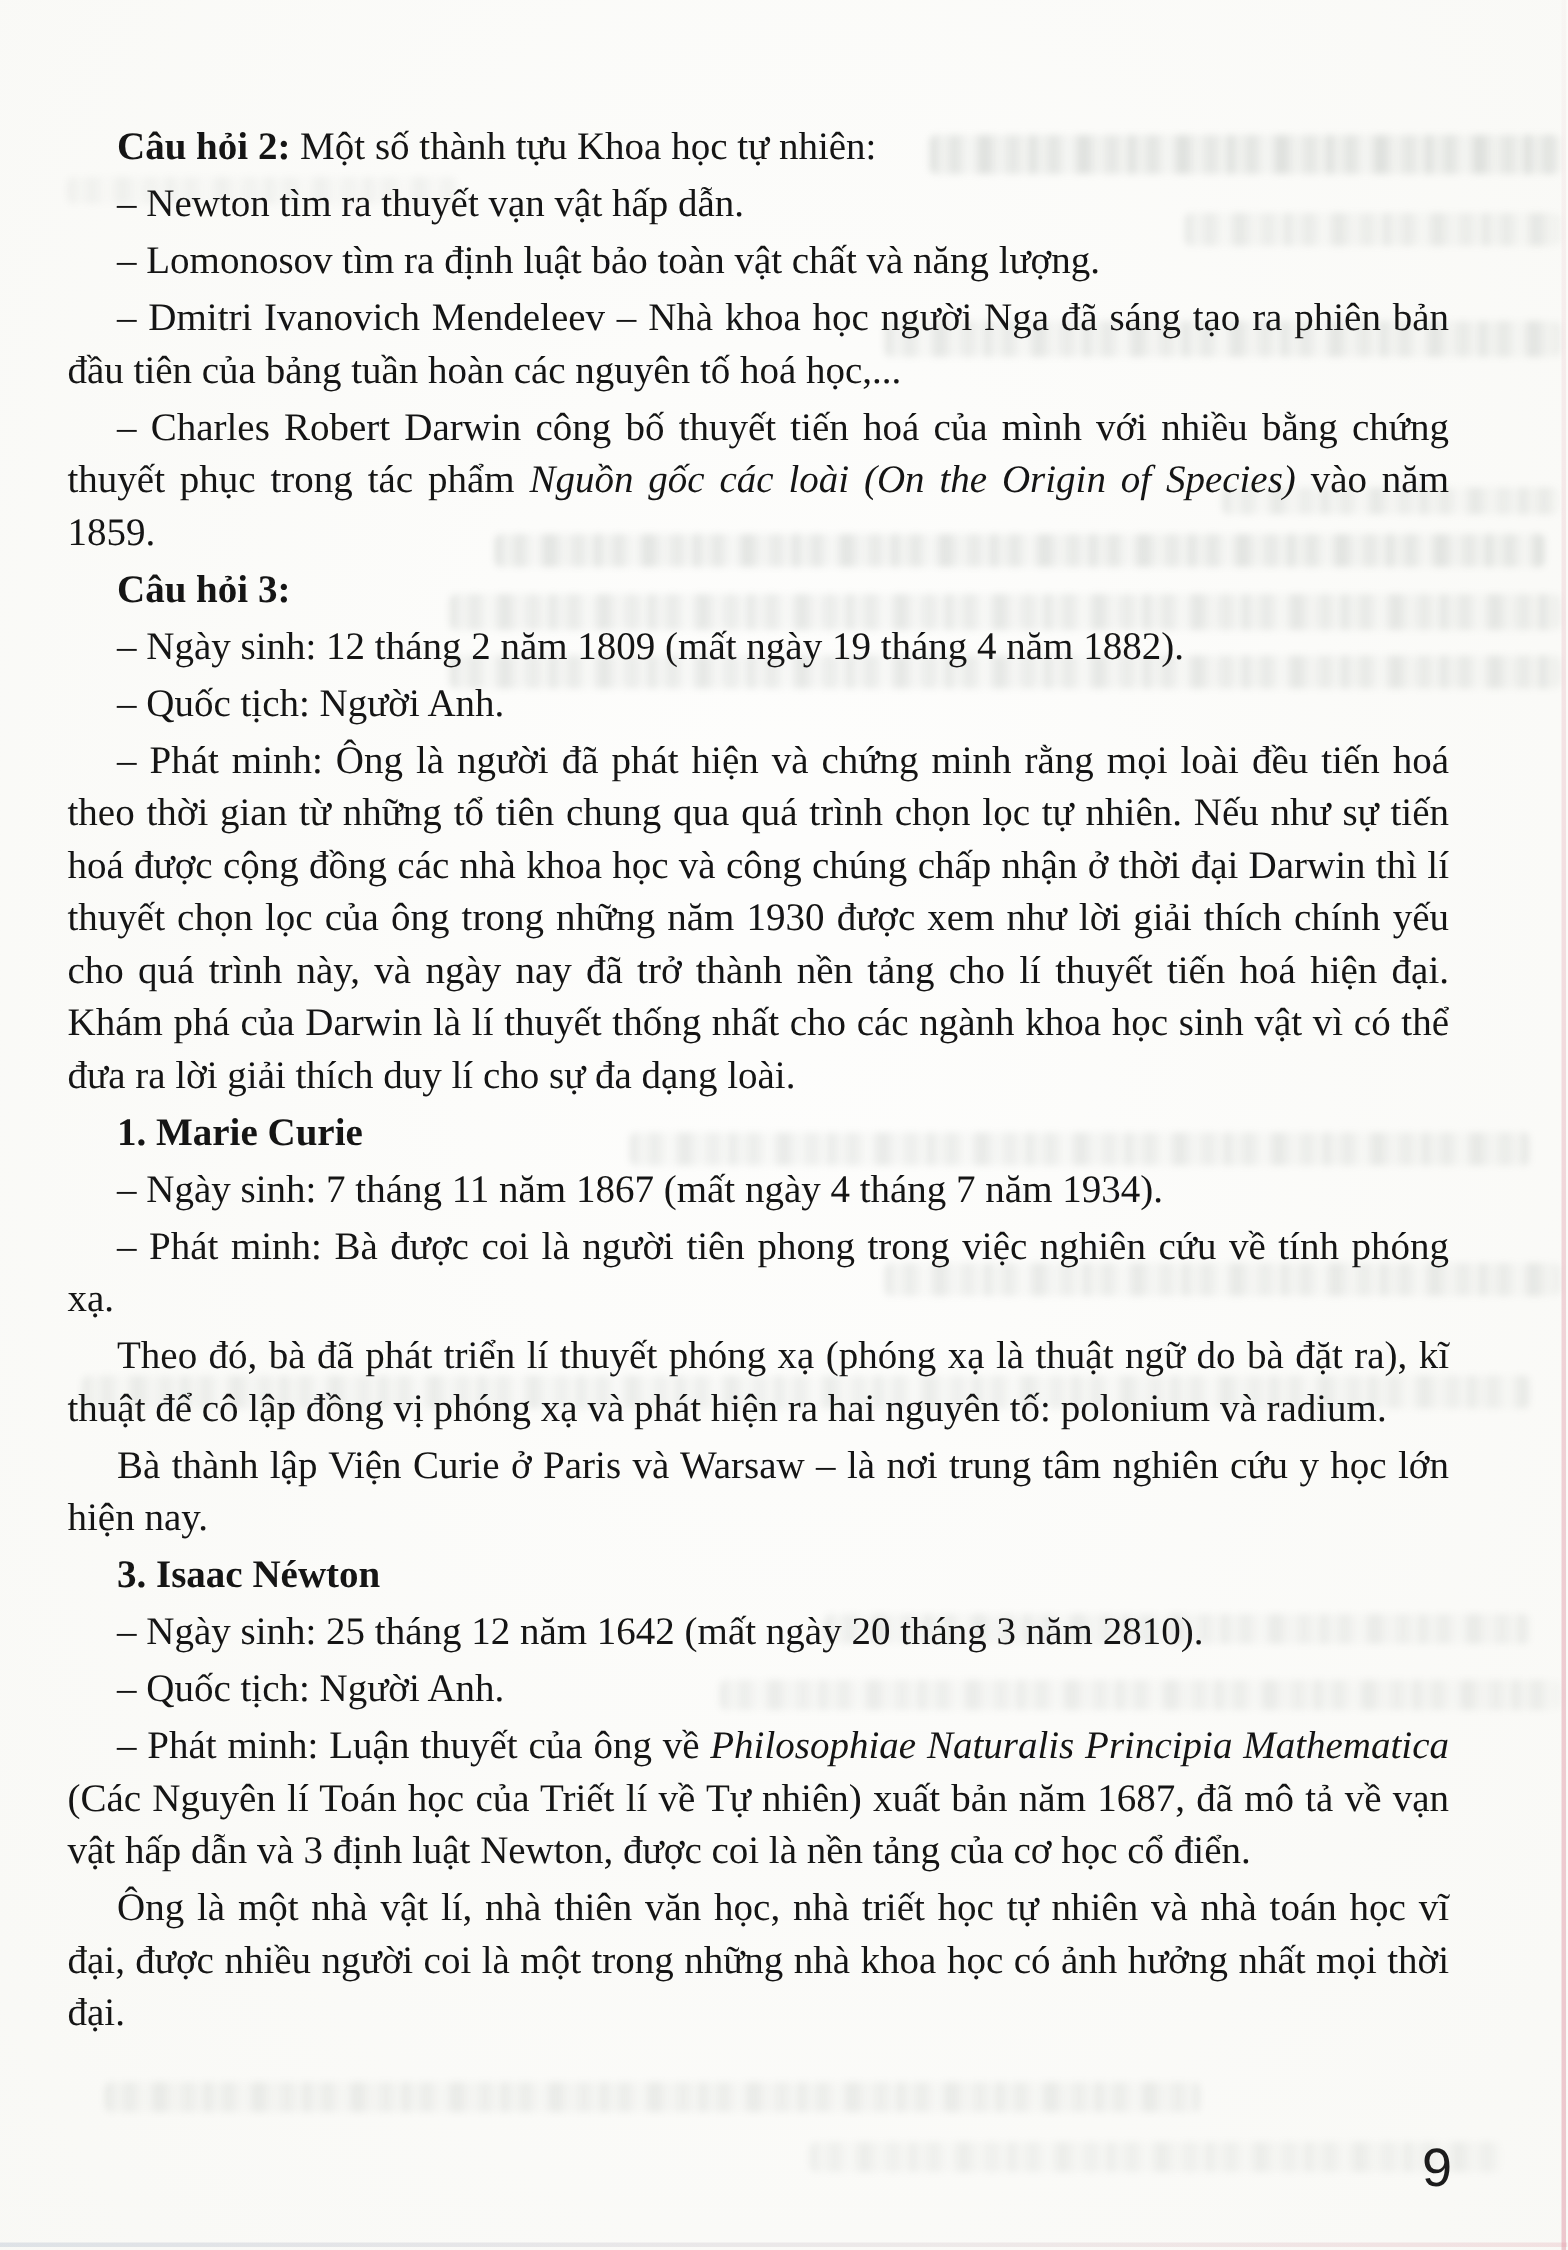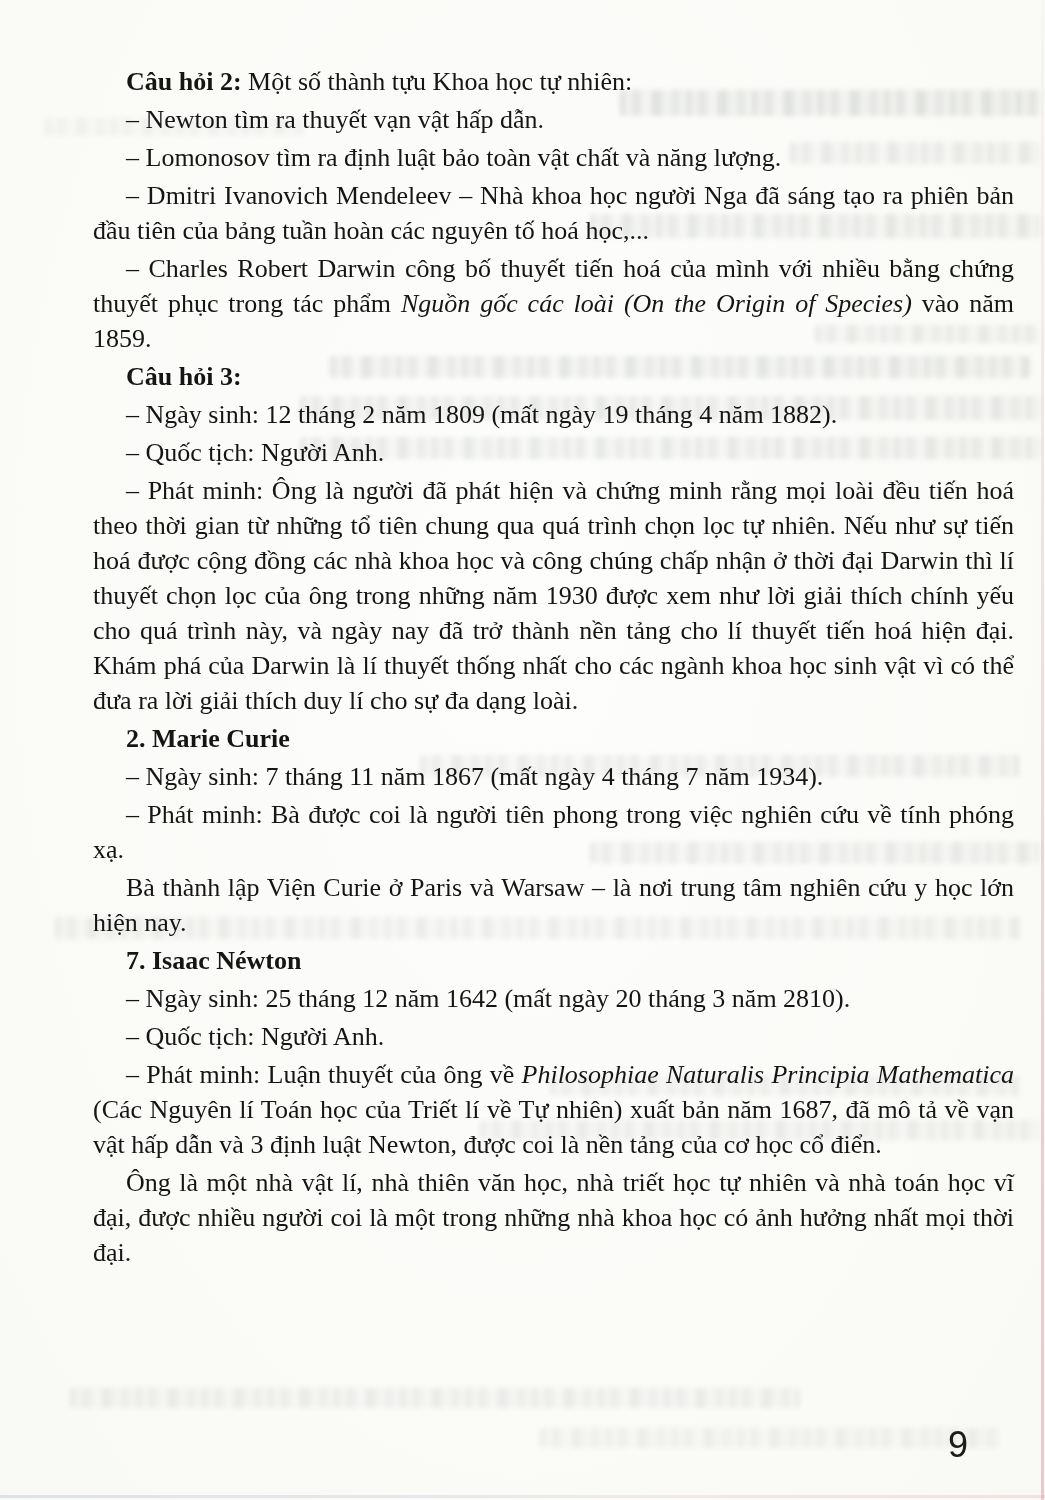--- a/index.html
+++ b/index.html
@@ -15,26 +15,25 @@
     position: absolute;
     inset: 0;
     background:
       radial-gradient(ellipse at 50% 40%, rgba(255,255,255,.6) 0%, rgba(244,244,240,.35) 100%),
       #fbfbf8;
   }
   
   .doc {
     position: absolute;
     left: 45px;
-    top: 64px;
+    top: 80px;
     width: 921px;
     color: #151515;
     font-size: 26px;
     line-height: 35px;
-    margin-left: 48px;
   }
   .doc p {
     margin: 0 0 3px 0;
     text-indent: 33px;
     text-align: justify;
   }
   .bold { font-weight: bold; }
   .italic { font-style: italic; }
 
   
@@ -96,25 +95,26 @@
   <div class="doc">
       <p><span class="bold">Câu hỏi 2:</span><span> Một số thành tựu Khoa học tự nhiên:</span></p>
       <p><span>– Newton tìm ra thuyết vạn vật hấp dẫn.</span></p>
       <p><span>– Lomonosov tìm ra định luật bảo toàn vật chất và năng lượng.</span></p>
       <p><span>– Dmitri Ivanovich Mendeleev – Nhà khoa học người Nga đã sáng tạo ra phiên bản đầu tiên của bảng tuần hoàn các nguyên tố hoá học,...</span></p>
       <p><span>– Charles Robert Darwin công bố thuyết tiến hoá của mình với nhiều bằng chứng thuyết phục trong tác phẩm </span><span class="italic">Nguồn gốc các loài (On the Origin of Species)</span><span> vào năm 1859.</span></p>
       <p><span class="bold">Câu hỏi 3:</span></p>
       <p><span>– Ngày sinh: 12 tháng 2 năm 1809 (mất ngày 19 tháng 4 năm 1882).</span></p>
       <p><span>– Quốc tịch: Người Anh.</span></p>
       <p><span>– Phát minh: Ông là người đã phát hiện và chứng minh rằng mọi loài đều tiến hoá theo thời gian từ những tổ tiên chung qua quá trình chọn lọc tự nhiên. Nếu như sự tiến hoá được cộng đồng các nhà khoa học và công chúng chấp nhận ở thời đại Darwin thì lí thuyết chọn lọc của ông trong những năm 1930 được xem như lời giải thích chính yếu cho quá trình này, và ngày nay đã trở thành nền tảng cho lí thuyết tiến hoá hiện đại. Khám phá của Darwin là lí thuyết thống nhất cho các ngành khoa học sinh vật vì có thể đưa ra lời giải thích duy lí cho sự đa dạng loài.</span></p>
-      <p><span class="bold">2. Marie Curie</span></p>
+      <p><span class="bold">1. Marie Curie</span></p>
       <p><span>– Ngày sinh: 7 tháng 11 năm 1867 (mất ngày 4 tháng 7 năm 1934).</span></p>
       <p><span>– Phát minh: Bà được coi là người tiên phong trong việc nghiên cứu về tính phóng xạ.</span></p>
+      <p><span>Theo đó, bà đã phát triển lí thuyết phóng xạ (phóng xạ là thuật ngữ do bà đặt ra), kĩ thuật để cô lập đồng vị phóng xạ và phát hiện ra hai nguyên tố: polonium và radium.</span></p>
       <p><span>Bà thành lập Viện Curie ở Paris và Warsaw – là nơi trung tâm nghiên cứu y học lớn hiện nay.</span></p>
-      <p><span class="bold">7. Isaac Néwton</span></p>
+      <p><span class="bold">3. Isaac Néwton</span></p>
       <p><span>– Ngày sinh: 25 tháng 12 năm 1642 (mất ngày 20 tháng 3 năm 2810).</span></p>
       <p><span>– Quốc tịch: Người Anh.</span></p>
       <p><span>– Phát minh: Luận thuyết của ông về </span><span class="italic">Philosophiae Naturalis Principia Mathematica</span><span> (Các Nguyên lí Toán học của Triết lí về Tự nhiên) xuất bản năm 1687, đã mô tả về vạn vật hấp dẫn và 3 định luật Newton, được coi là nền tảng của cơ học cổ điển.</span></p>
       <p><span>Ông là một nhà vật lí, nhà thiên văn học, nhà triết học tự nhiên và nhà toán học vĩ đại, được nhiều người coi là một trong những nhà khoa học có ảnh hưởng nhất mọi thời đại.</span></p>
     </div>
 
   <div class="page-number">9</div>
 
   <div class="edge-bottom"></div>
   <div class="edge-right"></div>

